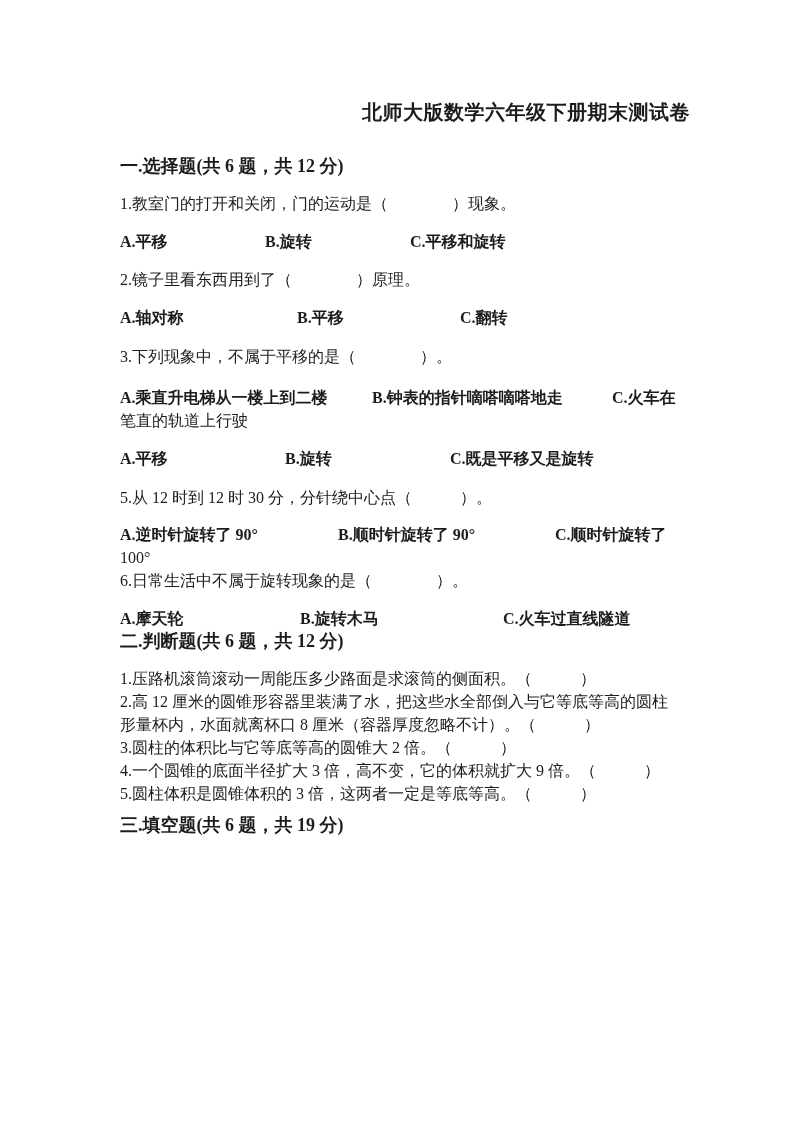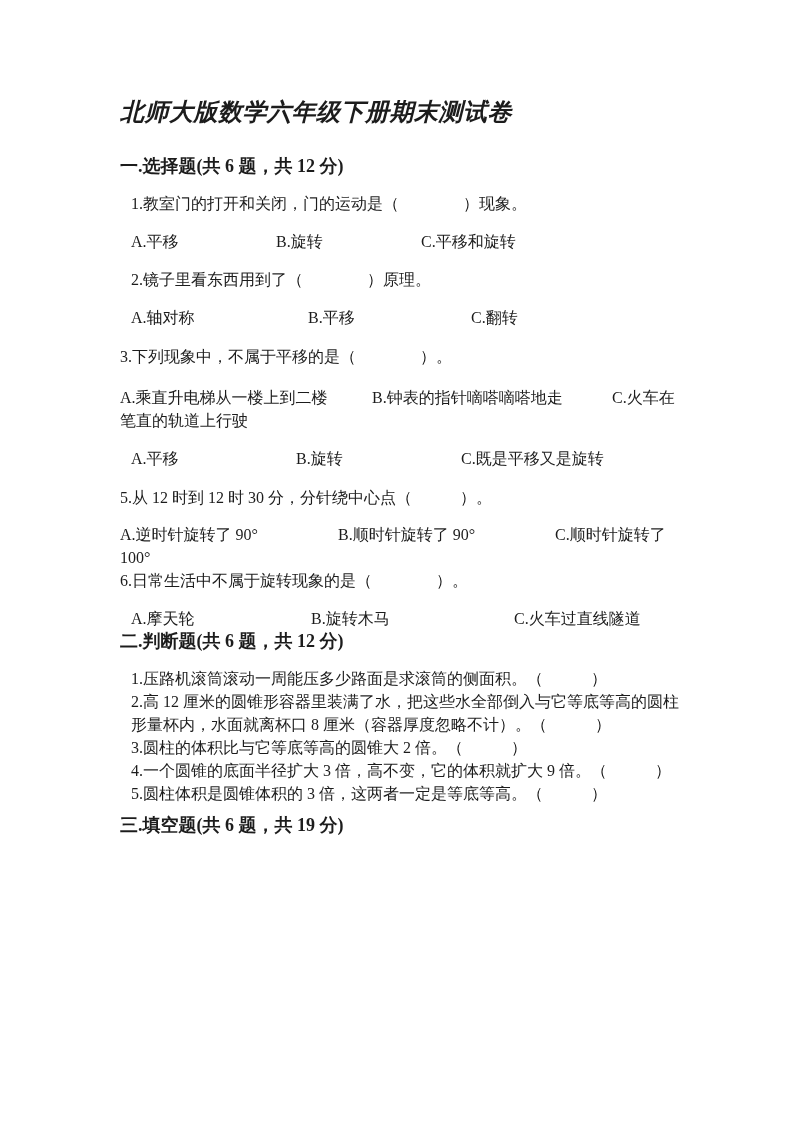--- a/index.html
+++ b/index.html
@@ -16,44 +16,44 @@
     font-family: "Liberation Serif", "DejaVu Serif", serif;
     color: #1c1c1c;
   }
   .content {
     padding: 97px 110px 0 120px; 
     font-size: 16px;
     line-height: 23px;
   }
   .title {
     margin: 0 0 28px 0;
-    font-size: 24px;
+    font-size: 20px;
     font-weight: 700;
     line-height: 30px;
-    text-align: left;
+    text-align: right;
     letter-spacing: 0.5px;
-    font-style: italic;
   }
   .sec-heading {
     margin: 0;
     font-size: 18px;
     font-weight: 700;
     line-height: 22px;
   }
   .q-text   { margin: 0; }
   .mt9      { margin-top: 9px; }
   .mt13     { margin-top: 13px; }
   .mt14     { margin-top: 14px; }
-  .mt15     { margin-top: 15px; margin-left: 11px; }
+  .mt15     { margin-top: 15px; }
   .mt16     { margin-top: 16px; }
   .mt17     { }
   .mt18     { margin-top: 18px; }
   .opt-row {
     position: relative;
     height: 23px;
+    font-weight: bold;
   }
   .opt {
     position: absolute;
     top: 0;
     white-space: nowrap;
   }
   .line { height: 23px; }
 </style>
 </head>
 <body>

